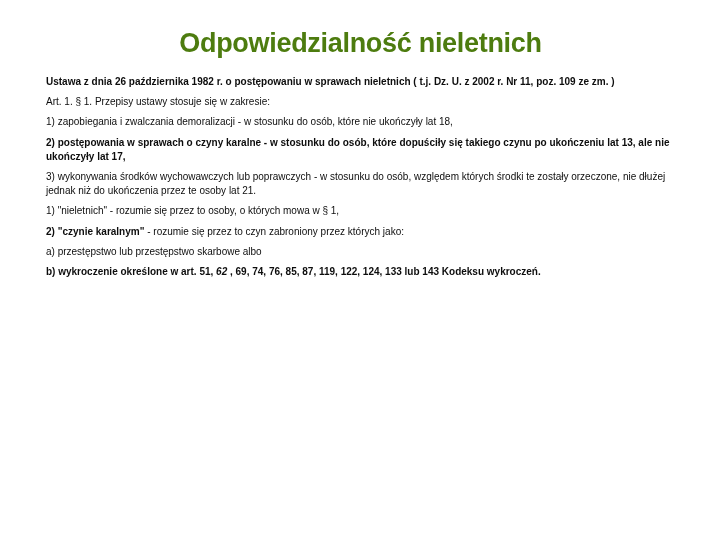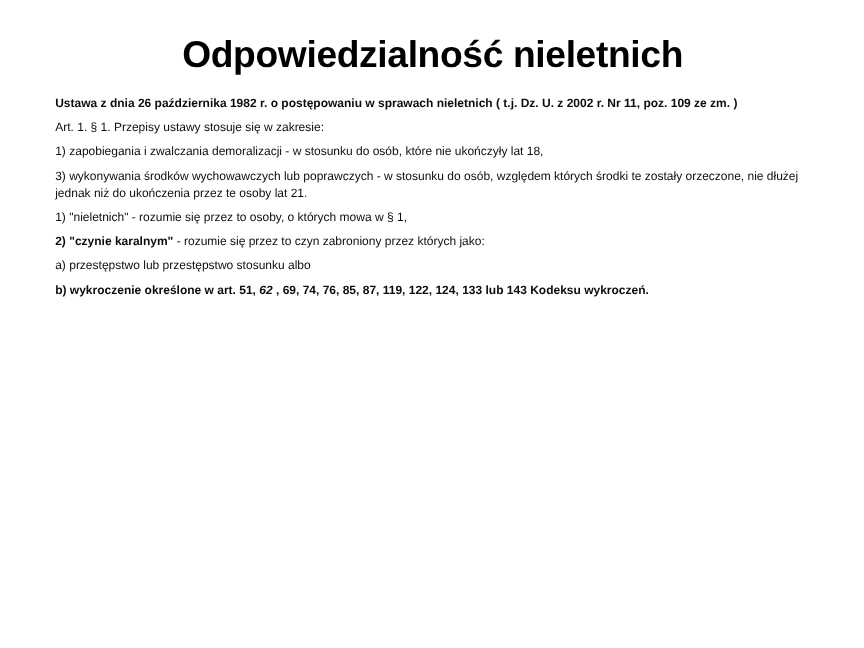--- a/index.html
+++ b/index.html
@@ -10,24 +10,24 @@
     color: #000000;
     overflow: hidden;
   }
   .slide {
     width: 720px;
     height: 540px;
     background: #ffffff;
     padding: 28px 45px 0 46px;
   }
   .title {
-    font-size: 31px;
+    font-size: 27px;
     font-weight: 700;
     text-align: center;
-    color: #000000;
+    color: #4d7c0f;
     letter-spacing: -0.3px;
     margin-bottom: 13px;
   }
   .slide-body {
     font-size: 10px;
     line-height: 1.42;
     color: #0d0d0d;
     margin-top: 16px;
   }
   .para { margin-bottom: 6px; }
@@ -42,26 +42,27 @@
   <h1 class="title">Odpowiedzialność nieletnich</h1>
 
   <div class="slide-body">
 
     <p class="para bold">Ustawa z dnia 26 października 1982 r. o postępowaniu w sprawach nieletnich ( t.j. Dz. U. z 2002 r. Nr 11, poz. 109 ze zm. )</p>
 
     <p class="para">Art. 1. § 1. Przepisy ustawy stosuje się w zakresie:</p>
 
     <p class="para">1) zapobiegania i zwalczania demoralizacji - w stosunku do osób, które nie ukończyły lat 18,</p>
 
+    <p class="para bold">2) postępowania w sprawach o czyny karalne - w stosunku do osób, które dopuściły się takiego czynu po ukończeniu lat 13, ale nie ukończyły lat 17,</p>
 
     <p class="para">3) wykonywania środków wychowawczych lub poprawczych - w stosunku do osób, względem których środki te zostały orzeczone, nie dłużej jednak niż do ukończenia przez te osoby lat 21.</p>
 
 
     <p class="para">1) "nieletnich" - rozumie się przez to osoby, o których mowa w § 1,</p>
 
     <p class="para"><span class="bold">2) "czynie karalnym"</span><span> - rozumie się przez to czyn zabroniony przez których jako:</span></p>
 
-    <p class="para">a) przestępstwo lub przestępstwo stosunku albo</p>
+    <p class="para">a) przestępstwo lub przestępstwo skarbowe albo</p>
 
     <p class="para bold"><span>b) wykroczenie określone w art. 51, </span><span class="italic">62 </span><span>, 69, 74, 76, 85, 87, 119, 122, 124, 133 lub 143 Kodeksu wykroczeń.</span></p>
 
   </div>
 </div>
 
 </body></html>

